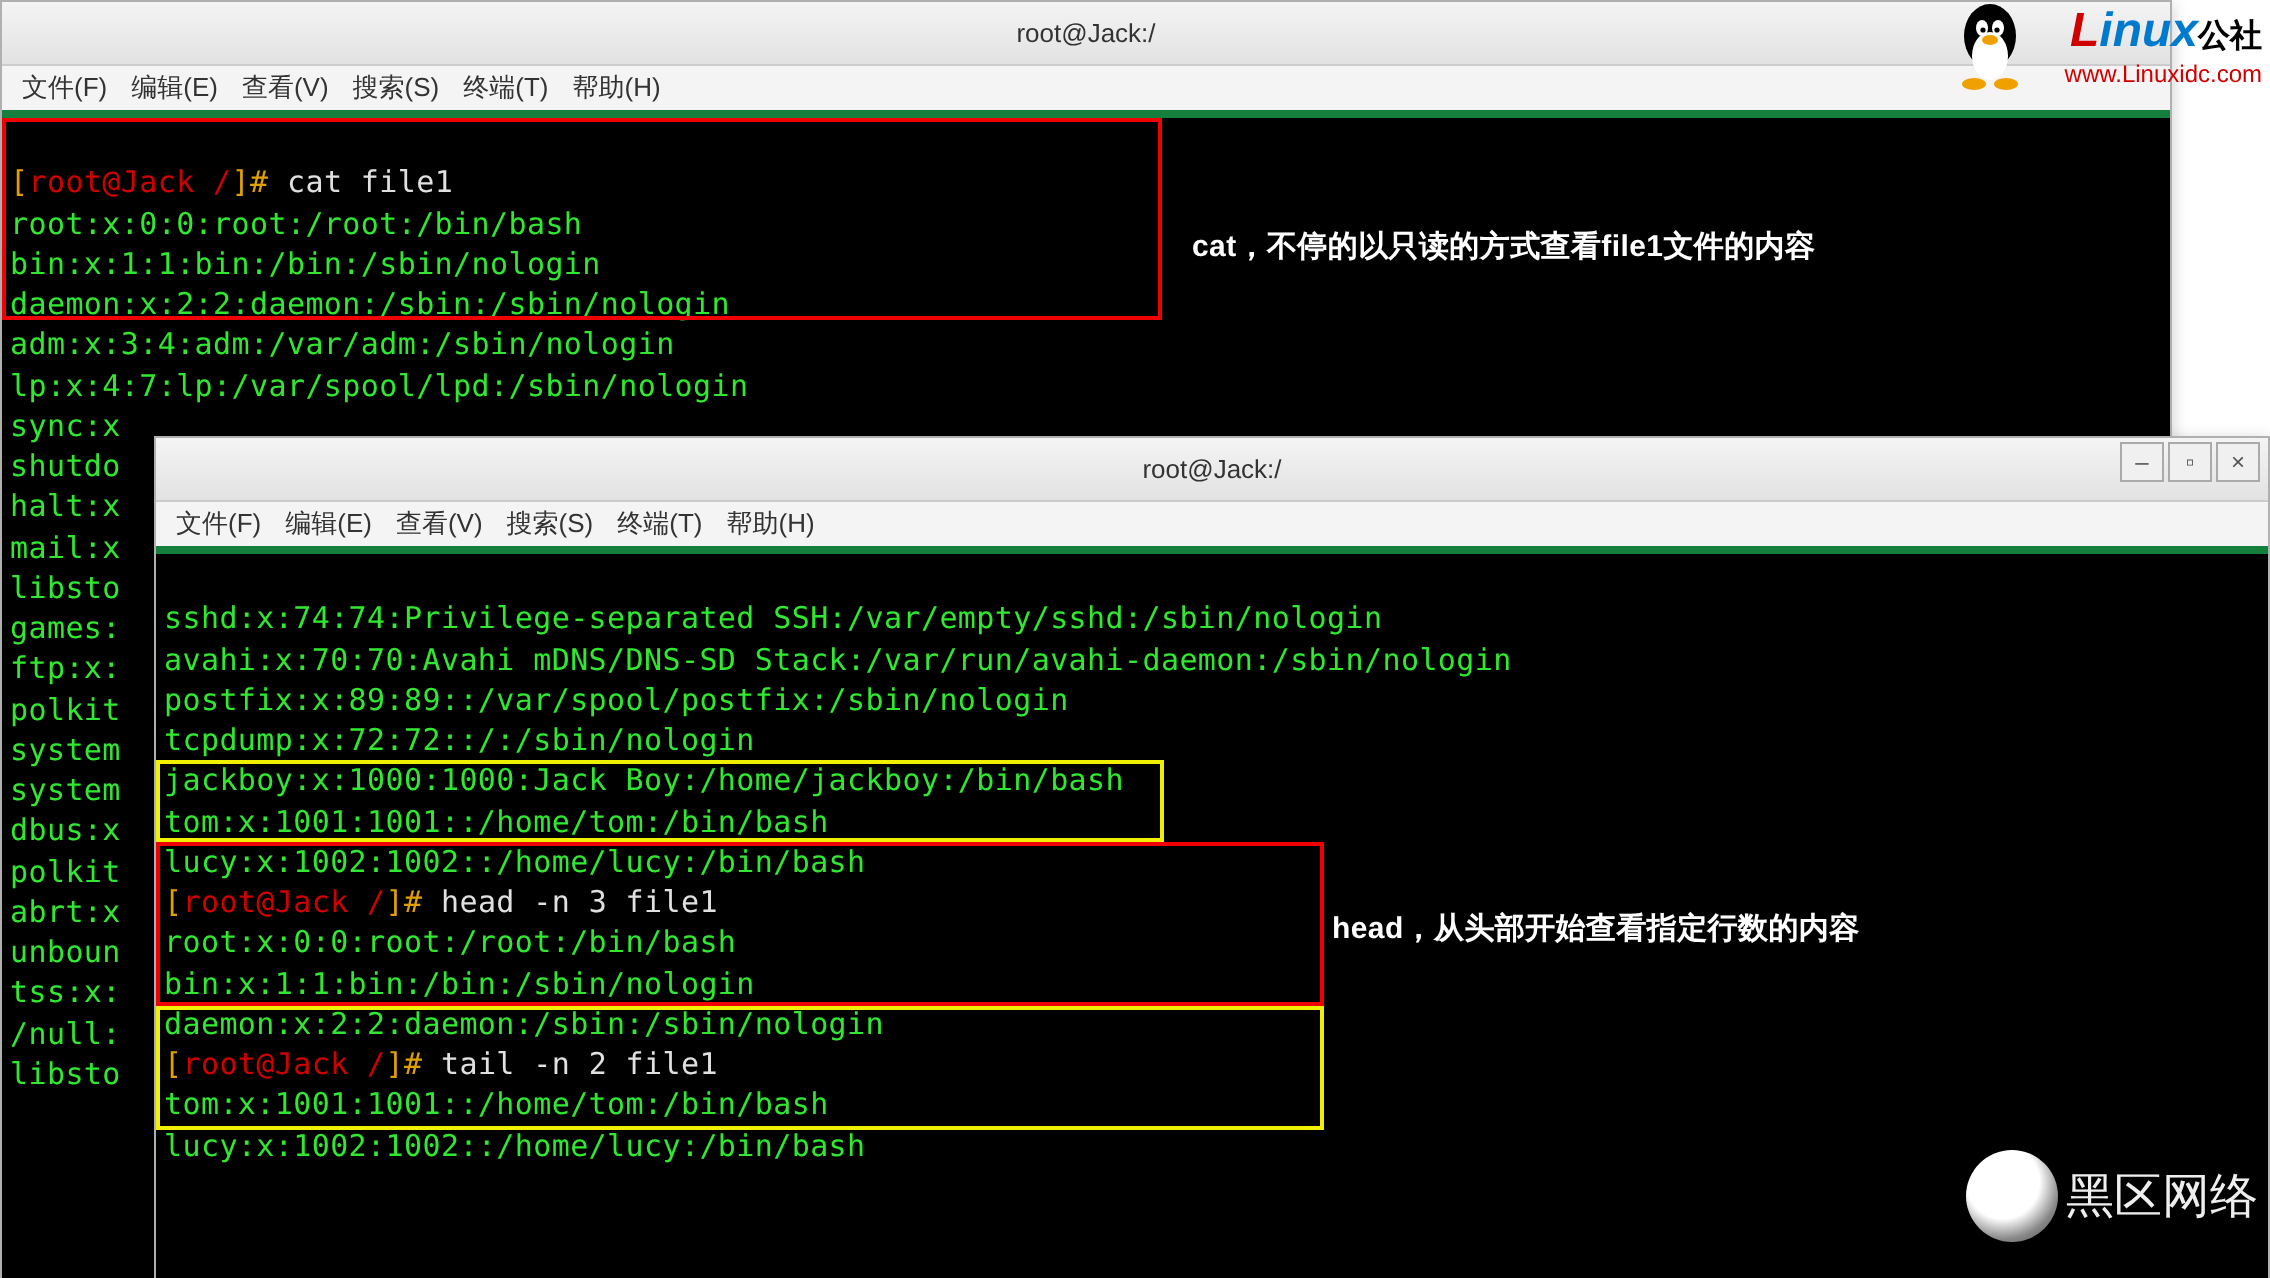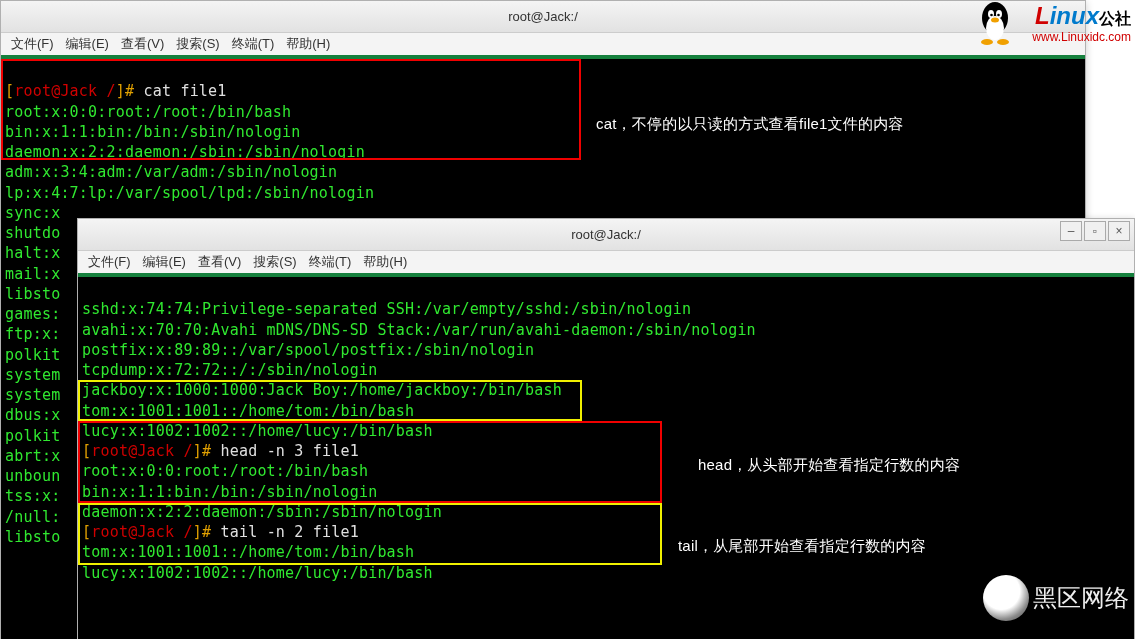--- a/index.html
+++ b/index.html
@@ -73,20 +73,21 @@
   }
   .prompt-bracket { color: #e0a000; }
   .prompt-text { color: #d00000; margin-top: 12px; }
   .cmd { color: #e0e0e0; }
   .annot {
     position: absolute;
     color: #fff;
     font-family: "Microsoft YaHei", sans-serif;
     font-size: 15px;
     white-space: nowrap;
+    font-weight: bold;
   }
   .rbox { border: 2px solid #f00000; position: absolute; }
   .ybox { border: 2px solid #f0f000; position: absolute; }
   .logo {
     position: absolute;
     top: 2px; right: 4px;
     font-family: Arial, sans-serif;
     text-align: right;
     z-index: 5;
   }
@@ -210,21 +211,20 @@
 <span class="prompt-bracket">[</span><span class="prompt-text">root@Jack /</span><span class="prompt-bracket">]#</span> <span class="cmd">head -n 3 file1</span>
 <span>root:x:0:0:root:/root:/bin/bash</span>
 <span>bin:x:1:1:bin:/bin:/sbin/nologin</span>
 <span>daemon:x:2:2:daemon:/sbin:/sbin/nologin</span>
 <span class="prompt-bracket">[</span><span class="prompt-text">root@Jack /</span><span class="prompt-bracket">]#</span> <span class="cmd">tail -n 2 file1</span>
 <span>tom:x:1001:1001::/home/tom:/bin/bash</span>
 <span>lucy:x:1002:1002::/home/lucy:/bin/bash</span>
     <div class="ybox" style="left:0px; top:103px; width:504px; height:41px;"></div>
     <div class="rbox" style="left:0px; top:144px; width:584px; height:82px;"></div>
     <div class="ybox" style="left:0px; top:226px; width:584px; height:62px;"></div>
-    <div class="annot" style="top:178px; left:620px;">head，从头部开始查看指定行数的内容</div>
-    <div class="annot" style="top:259px; left:600px;">tail，从尾部开始查看指定行数的内容</div>
+    <div class="annot" style="top:178px; left:588px;">head，从头部开始查看指定行数的内容</div>
   </div>
 </div>
 
 <div class="heiqu">
   <div class="mush"></div>
   <span>黑区网络</span>
 </div>
 
 </body></html>

